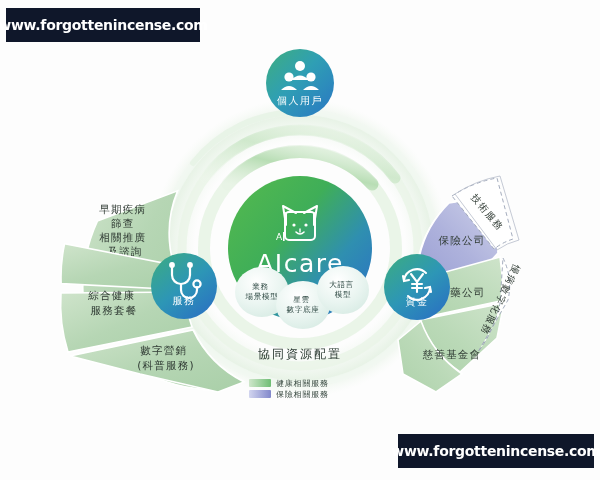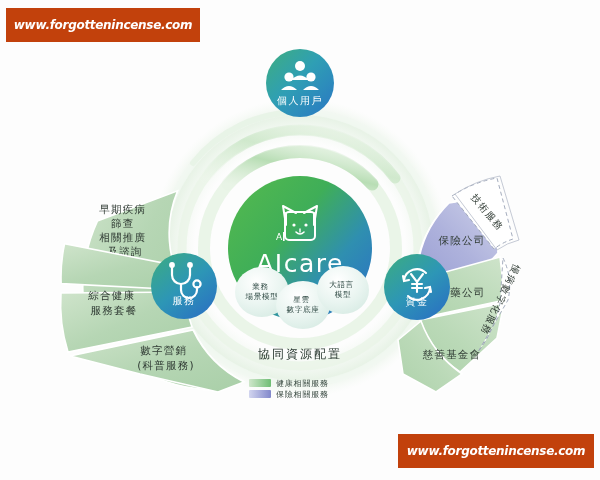--- a/index.html
+++ b/index.html
@@ -19,31 +19,30 @@
   #stage {
     position: absolute;
     inset: 0;
     width: 600px;
     height: 480px;
   }
 
   
   .watermark {
     position: absolute;
-    background: #c2410c;
+    background: #0f172a;
     color: #ffffff;
     font-family: "DejaVu Sans", "Liberation Sans", sans-serif;
     font-weight: bold;
-    font-size: 12px;
+    font-size: 14px;
     letter-spacing: -0.3px;
     display: flex;
     align-items: center;
     justify-content: center;
     white-space: nowrap;
-    font-style: italic;
   }
   #wm-top {
     left: 6px;
     top: 8px;
     width: 194px;
     height: 34px;
   }
   #wm-bottom {
     left: 398px;
     top: 434px;

